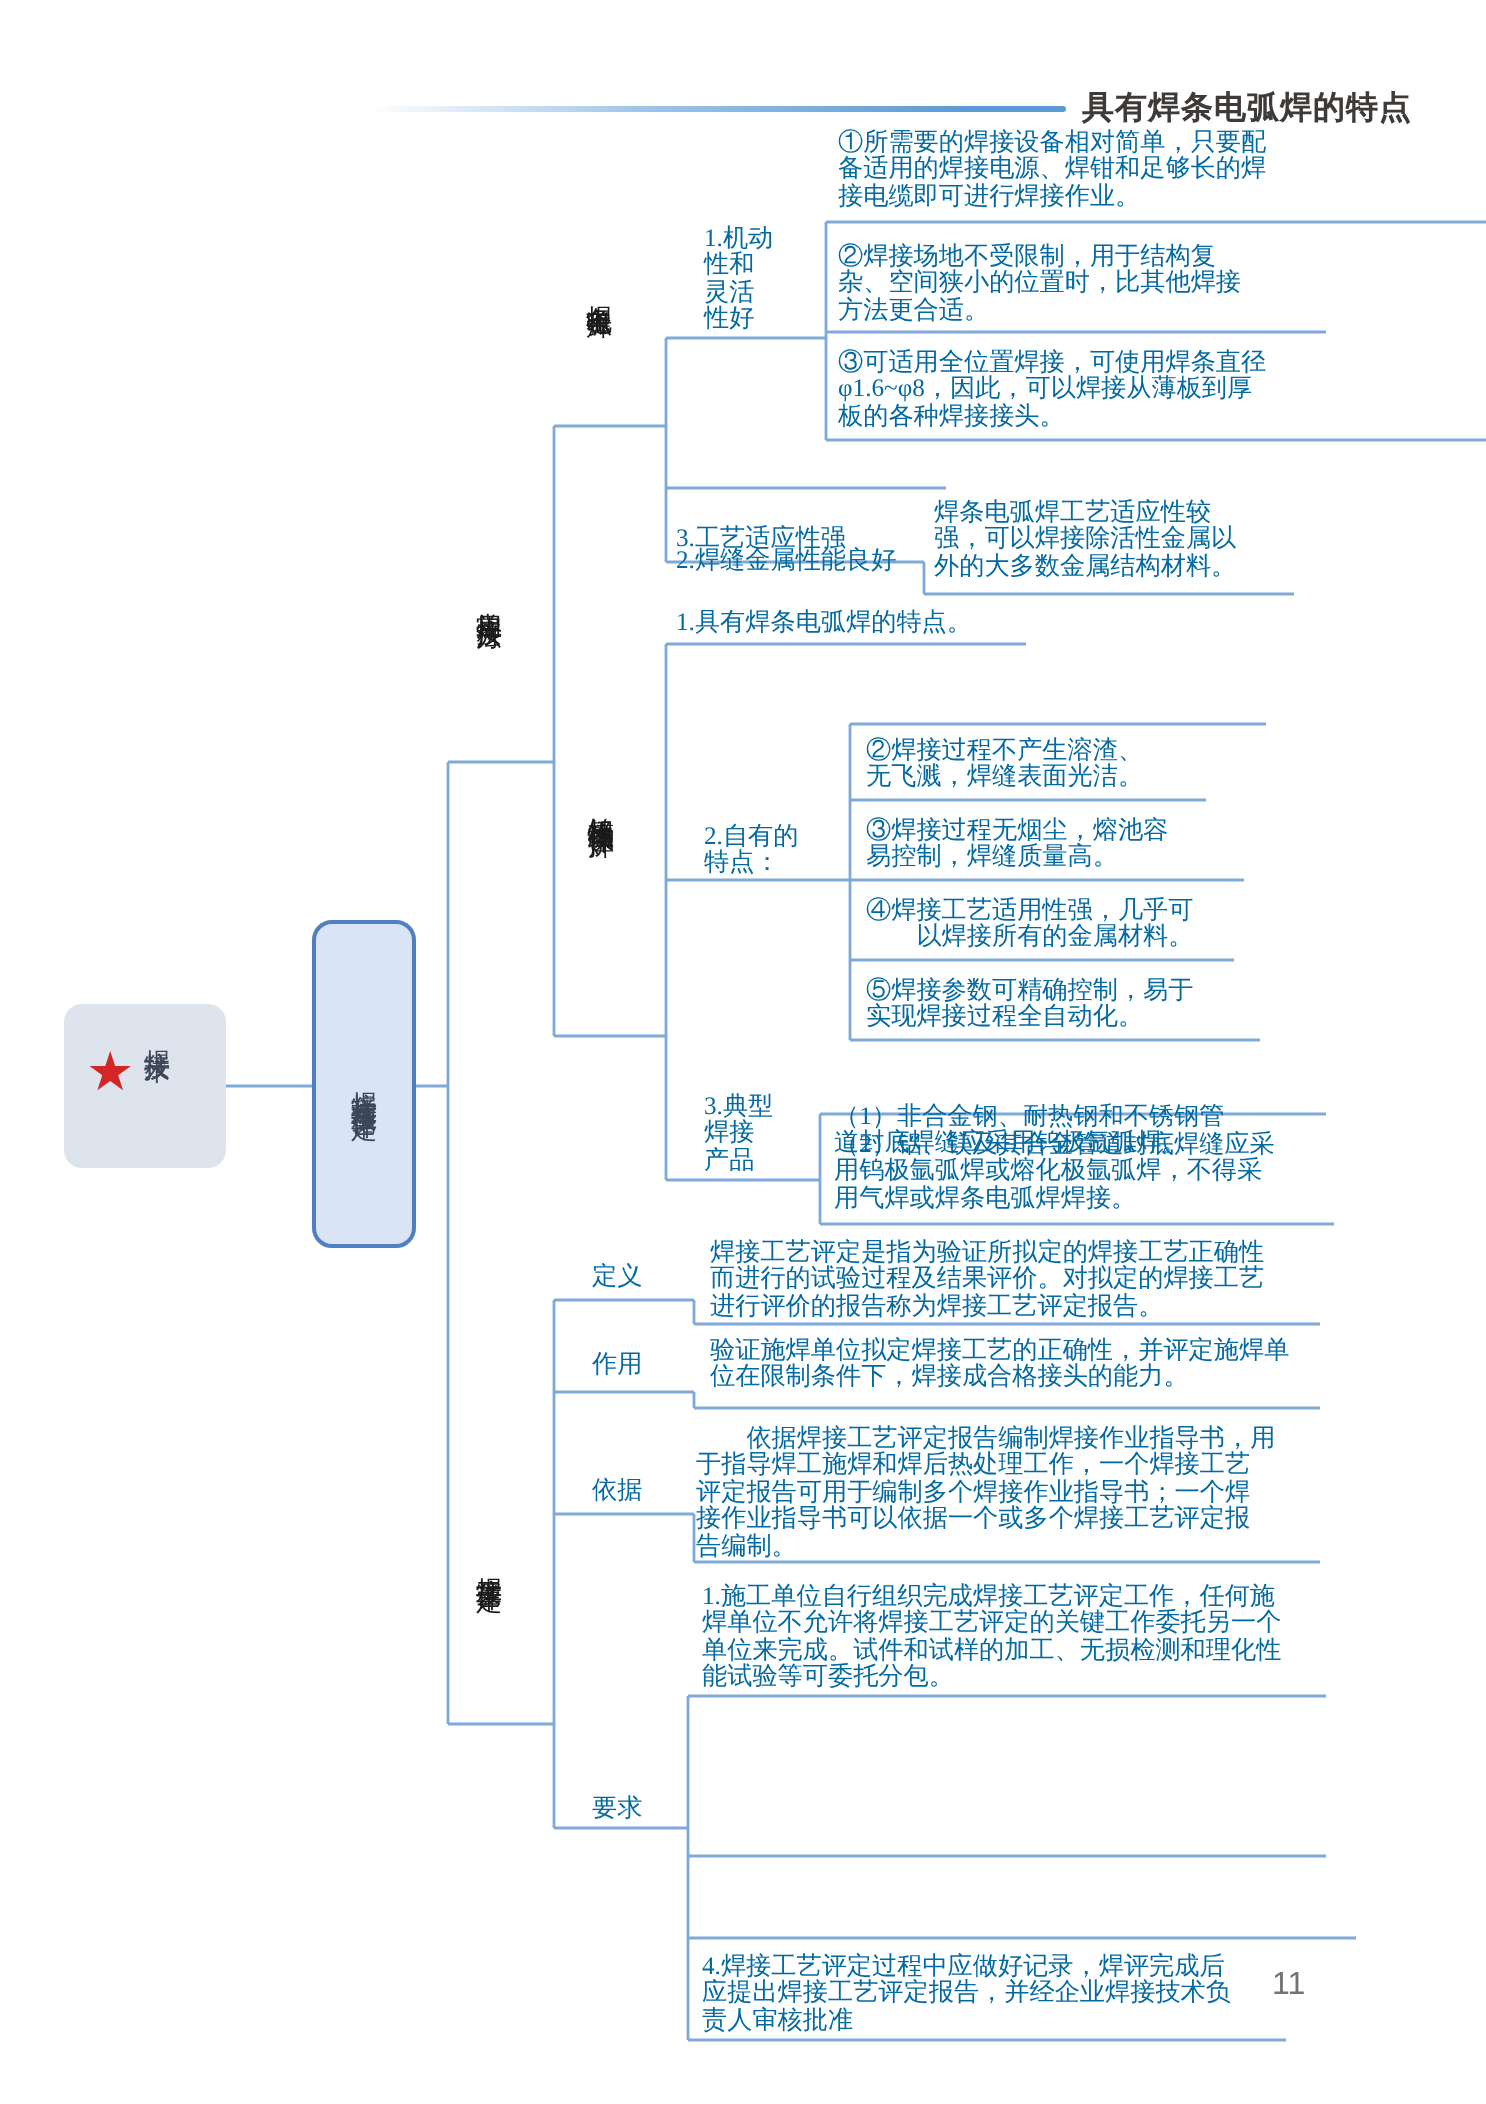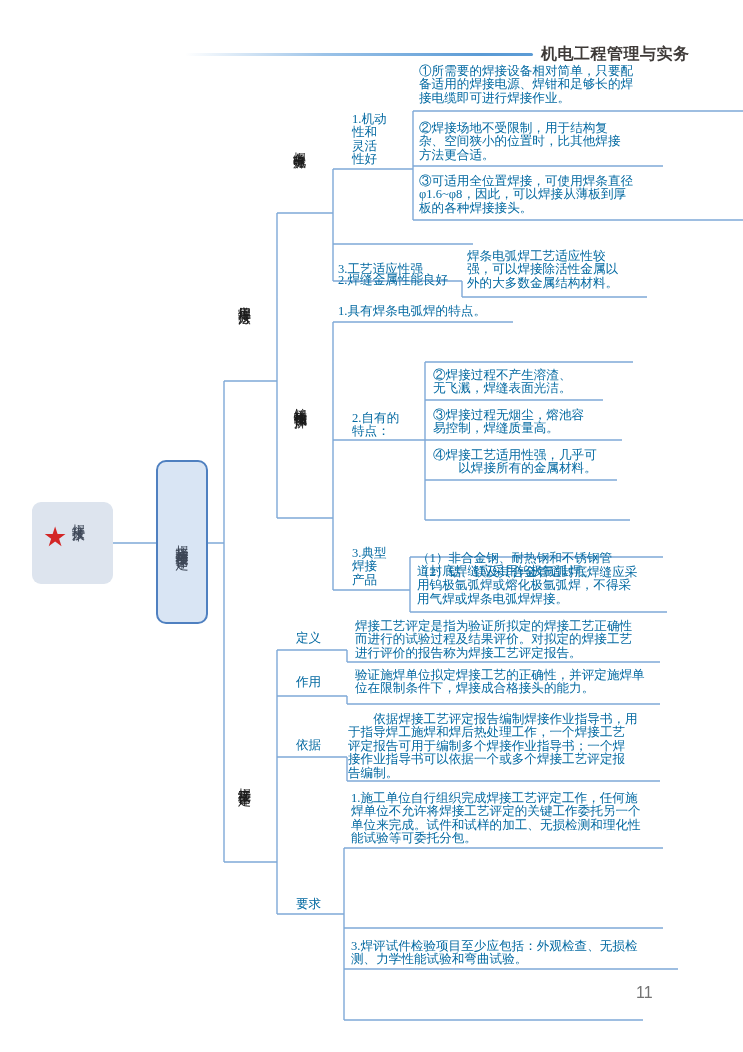--- a/index.html
+++ b/index.html
@@ -26,21 +26,21 @@
            letter-spacing:1.2px; color:#3d4757; line-height:1; }
   .page-number { position:absolute; left:636px; top:984px; font-size:16px; color:#737373;
            font-family:"Liberation Sans","DejaVu Sans",sans-serif; }
 </style>
 </head>
 <body>
 
 <div class="page">
 
   <div class="header-rule"></div>
-  <div class="header-title">机电工程管理与实务</div>
+  <div class="header-title">具有焊条电弧焊的特点</div>
 
   <svg class="connectors" width="743" height="1052" viewBox="0 0 743 1052" fill="none" stroke="#7fa9d8" stroke-width="1.4">
     <path d="M113 543 H156 M208 543 H224 M224 381 V862 M224 381 H277 M224 862 H277"></path>
     <path d="M277 213 V518 M277 213 H333 M333 169 V281 M333 169 H413 M413 111 V220 M413 111 H743 M413 166 H663 M413 220 H743 M333 244 H473 M333 281 H462 M462 281 V297 M462 297 H647 M277 518 H333 M333 322 V590 M333 322 H513 M333 440 H622 M425 362 V520 M425 362 H633 M425 400 H603 M425 480 H617 M425 520 H630 M333 590 H410 M410 557 V612 M410 557 H663 M410 612 H667"></path>
     <path d="M277 650 V914 M277 650 H347 M347 650 V662 M347 662 H660 M277 696 H347 M347 696 V704 M347 704 H660 M277 757 H347 M347 757 V781 M347 781 H660 M277 914 H344 M344 848 V1020 M344 848 H663 M344 928 H663 M344 969 H678 M344 1020 H643"></path>
   </svg>
 
   <div class="root-box">
     <span class="star">★</span>
     <div class="root-label">焊接技术</div>
@@ -76,20 +76,22 @@
   <div class="vtext" style="left:294px; top:398px;">钨极惰性气体保护焊</div>
   <div class="para" style="left:338px; top:305px;">1.具有焊条电弧焊的特点。</div>
   <div class="para" style="left:352px; top:412px;">2.自有的
 特点：</div>
   <div class="para" style="left:433px; top:369px;">②焊接过程不产生溶渣、
 无飞溅，焊缝表面光洁。</div>
   <div class="para" style="left:433px; top:409px;">③焊接过程无烟尘，熔池容
 易控制，焊缝质量高。</div>
   <div class="para" style="left:433px; top:449px;text-align:right;">④焊接工艺适用性强，几乎可
 以焊接所有的金属材料。</div>
+  <div class="para" style="left:433px; top:489px;">⑤焊接参数可精确控制，易于
+实现焊接过程全自动化。</div>
   <div class="para" style="left:352px; top:547px;">3.典型
 焊接
 产品</div>
   <div class="para" style="left:417px; top:552px;">（1）非合金钢、耐热钢和不锈钢管
 道封底焊缝应采用钨极氩弧焊。</div>
   <div class="para" style="left:417px; top:566px;">（2）铝、镁及其合金管道封底焊缝应采
 用钨极氩弧焊或熔化极氩弧焊，不得采
 用气焊或焊条电弧焊焊接。</div>
 
   <div class="para" style="left:296px; top:632px;">定义</div>
@@ -103,18 +105,19 @@
   <div class="para" style="left:348px; top:713px;">　　依据焊接工艺评定报告编制焊接作业指导书，用
 于指导焊工施焊和焊后热处理工作，一个焊接工艺
 评定报告可用于编制多个焊接作业指导书；一个焊
 接作业指导书可以依据一个或多个焊接工艺评定报
 告编制。</div>
   <div class="para" style="left:296px; top:898px;">要求</div>
   <div class="para" style="left:351px; top:792px;">1.施工单位自行组织完成焊接工艺评定工作，任何施
 焊单位不允许将焊接工艺评定的关键工作委托另一个
 单位来完成。试件和试样的加工、无损检测和理化性
 能试验等可委托分包。</div>
-  <div class="para" style="left:351px; top:940px;">3.焊评试件检验项目至少应包括：外观检查、无损检
-测、力学性能试验和弯曲试验。</div>
+  <div class="para" style="left:351px; top:977px;">4.焊接工艺评定过程中应做好记录，焊评完成后
+应提出焊接工艺评定报告，并经企业焊接技术负
+责人审核批准</div>
 
   <div class="page-number">11</div>
 
 </div>
 
 </body></html>

